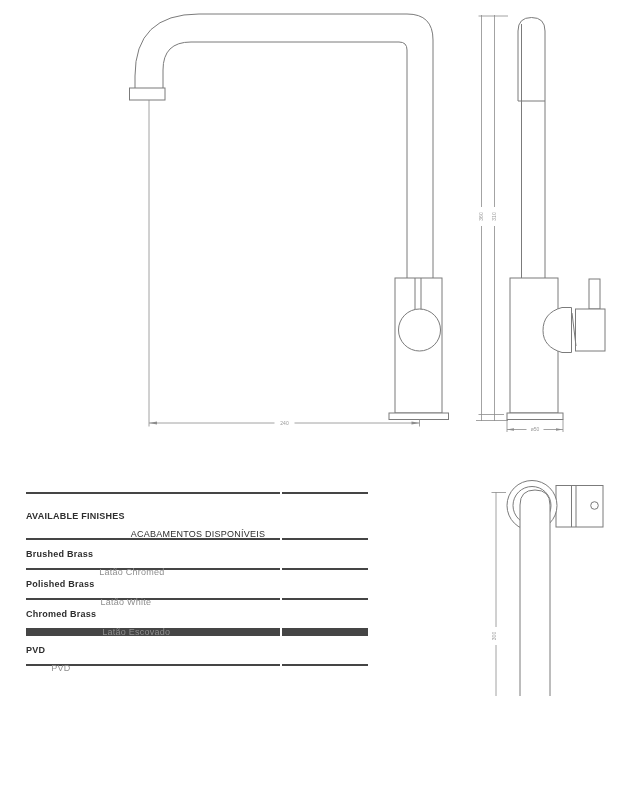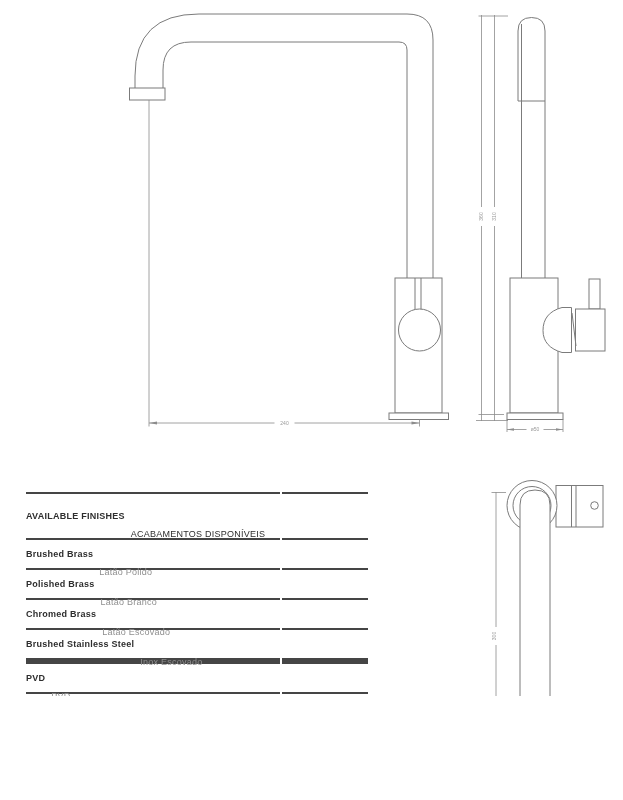--- a/index.html
+++ b/index.html
@@ -118,40 +118,36 @@
   <div class="finishes">
     <div class="rule"></div>
     <div class="hdr-row">
       <span class="en">AVAILABLE FINISHES</span>
       <span class="pt">ACABAMENTOS DISPONÍVEIS</span>
     </div>
     <div class="rule"></div>
 
     <div class="f-row">
       <span class="en">Brushed Brass</span>
-      <span class="pt">Latão Polido</span>
+      <span class="pt">Latão Chromed</span>
     </div>
     <div class="rule"></div>
 
     <div class="f-row">
       <span class="en">Polished Brass</span>
-      <span class="pt">Latão Branco</span>
+      <span class="pt">Latão White</span>
     </div>
     <div class="rule"></div>
 
     <div class="f-row">
       <span class="en">Chromed Brass</span>
       <span class="pt">Latão Escovado</span>
     </div>
     <div class="rule"></div>
 
-    <div class="f-row">
-      <span class="en">Brushed Stainless Steel</span>
-      <span class="pt">Inox Escovado</span>
-    </div>
     <div class="rule"></div>
 
     <div class="rule"></div>
 
     <div class="rule"></div>
 
     <div class="f-row">
       <span class="en">PVD</span>
       <span class="pt">PVD</span>
     </div>

